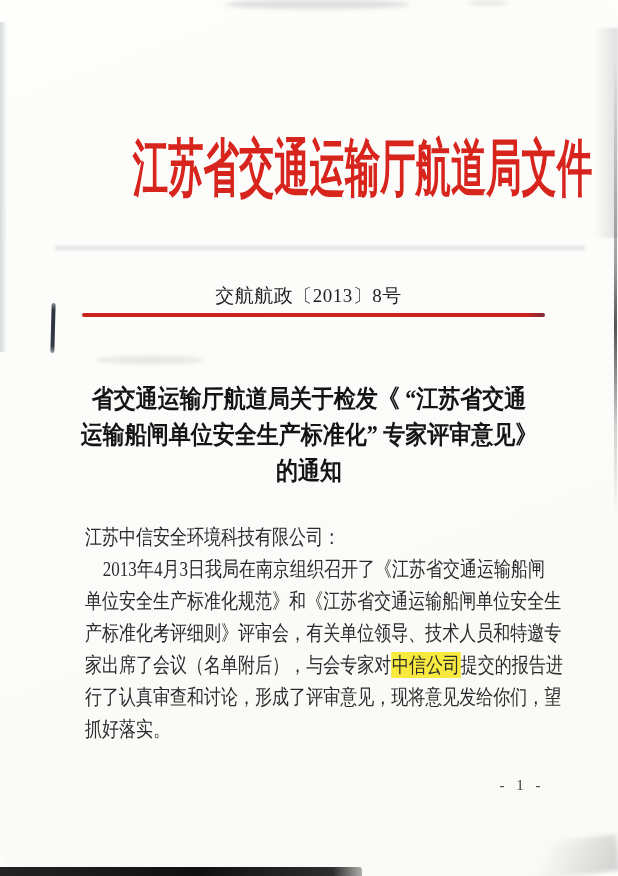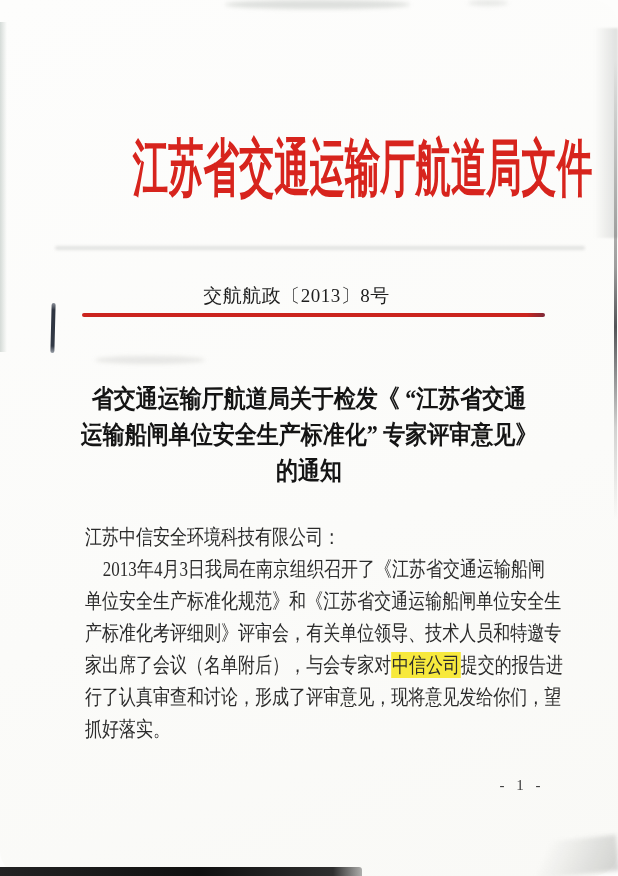--- a/index.html
+++ b/index.html
@@ -25,21 +25,21 @@
 
   
   .header-title{
     position:absolute;top:133px;left:0;width:618px;text-align:center;
     font-size:62px;font-weight:bold;line-height:1.15;white-space:nowrap;
     color:var(--header-red,#d7241d);
     transform:scaleX(.57);transform-origin:center top;
   }
   .doc-number{
     position:absolute;top:283px;left:0;width:593px;text-align:center;
-    font-size:19px;color:#1e1e1e;letter-spacing:.5px;
+    font-size:19px;color:#1e1e1e;letter-spacing:.5px;padding-left:12px;
   }
   .red-rule{
     position:absolute;top:313px;left:82px;width:463px;height:4px;border-radius:2px;
     background:linear-gradient(90deg,var(--rule-red,#cb241e) 0%,var(--rule-red,#cb241e) 96%,#7d2a38 100%);
   }
   .pen-mark{
     position:absolute;top:303px;left:51px;width:4px;height:50px;border-radius:3px;
     background:linear-gradient(180deg,#8a8f98,#2e3440 14%,#333a46 86%,#9aa0a8);
     transform:rotate(1.5deg);
   }

